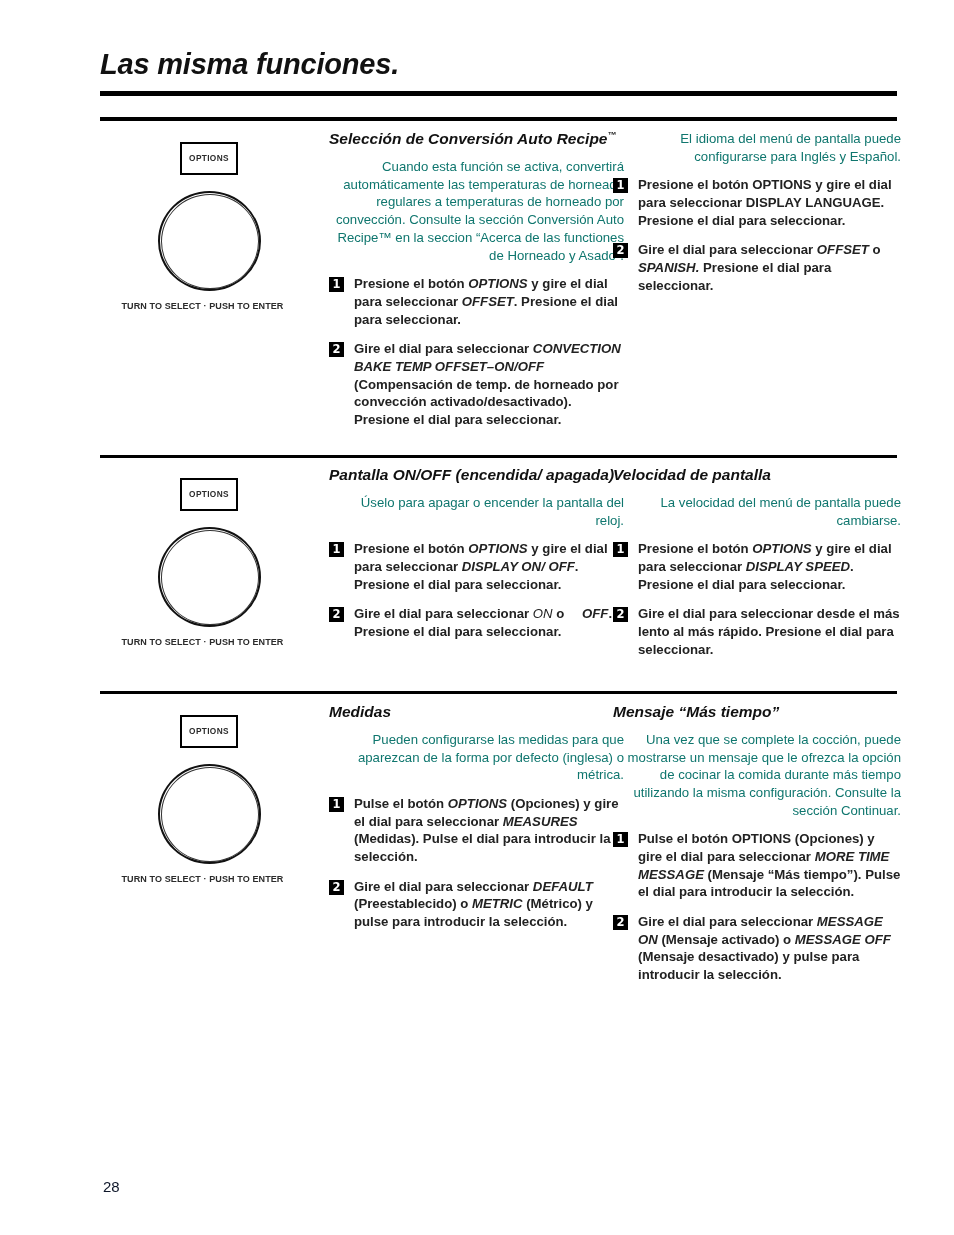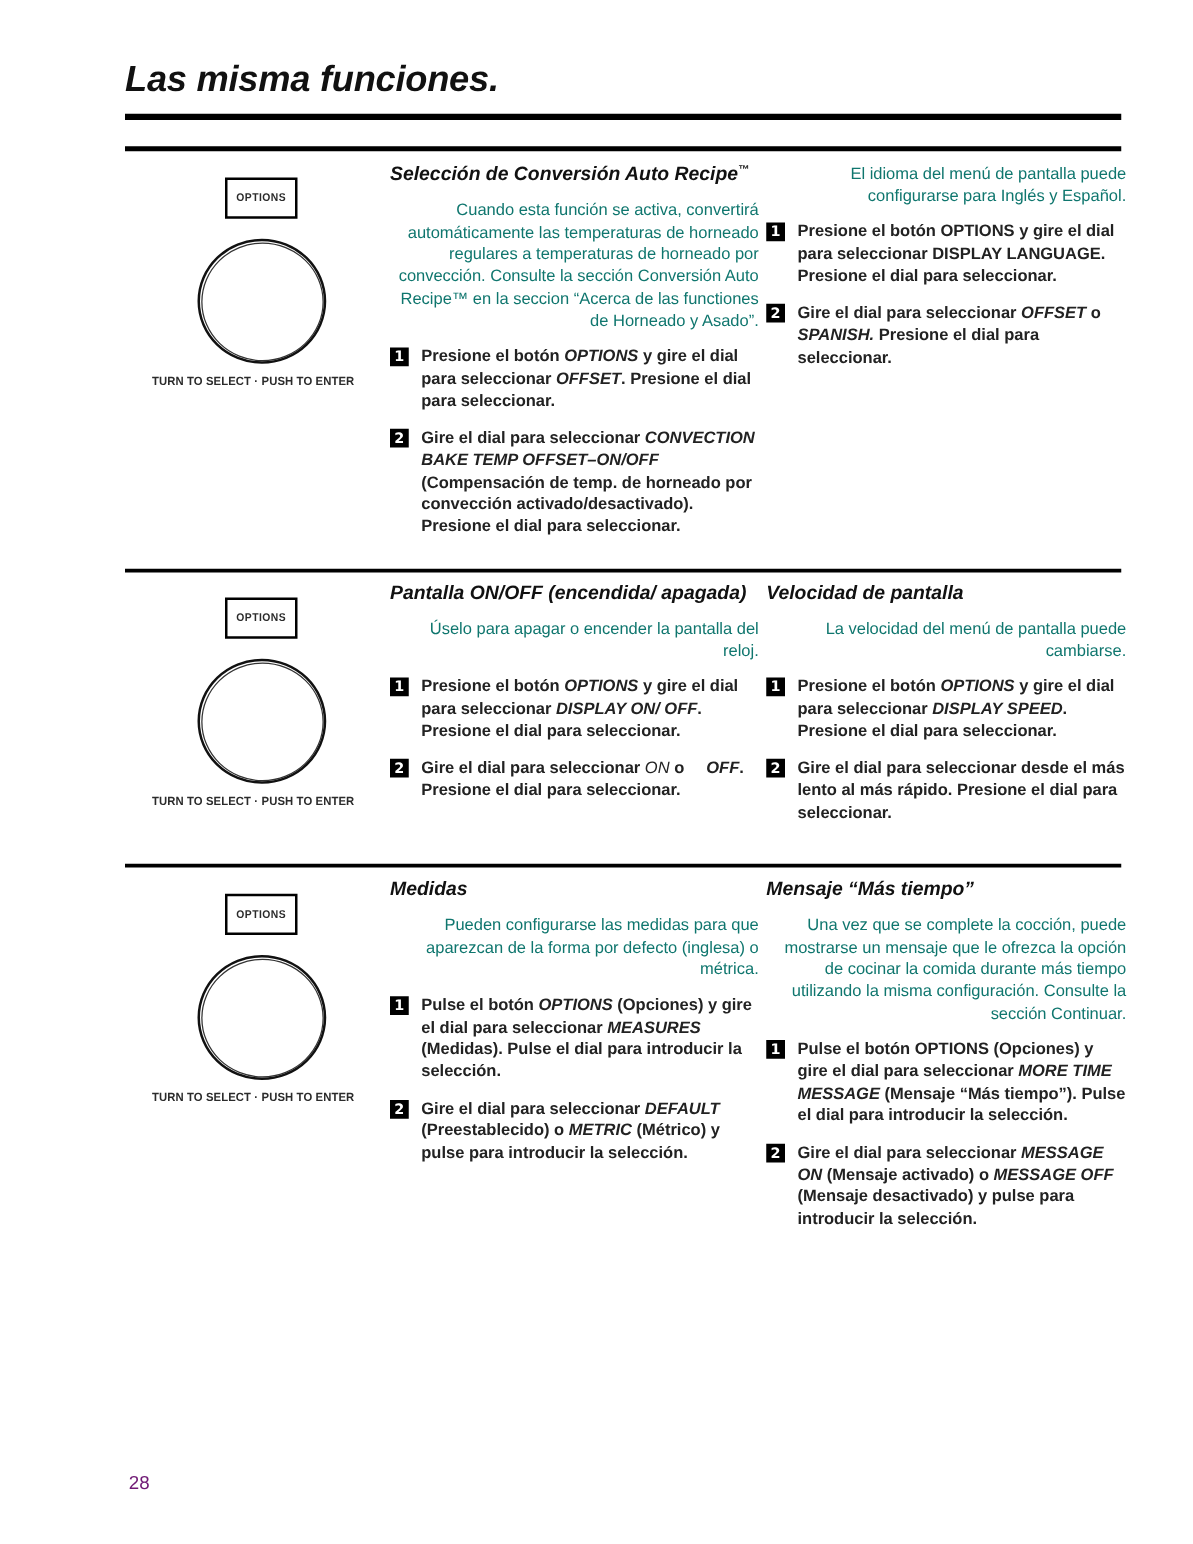--- a/index.html
+++ b/index.html
@@ -74,21 +74,21 @@
   .section.s3 { top: 703px; }
 
   .illus-col {
     position: absolute;
     left: 0;
     top: 0;
     width: 205px;
   }
   .col-left {
     position: absolute;
-    left: 212px;
+    left: 229px;
     top: 0;
     width: 295px;
   }
   .col-right {
     position: absolute;
     left: 513px;
     top: 0;
     width: 288px;
   }
 
@@ -210,21 +210,21 @@
     font-style: normal;
     margin-top: 16px;
   }
 
   
   .page-number {
     position: absolute;
     left: 103px;
     top: 1178px;
     font-size: 15px;
-    color: #701a75;
+    color: #0f172a;
   }
 </style>
 </head>
 <body>
 
 <div class="page">
 
   <div class="page-title">Las misma funciones.</div>
   <div class="rule-thick-top"></div>
   <div class="rule-thick-second"></div>

